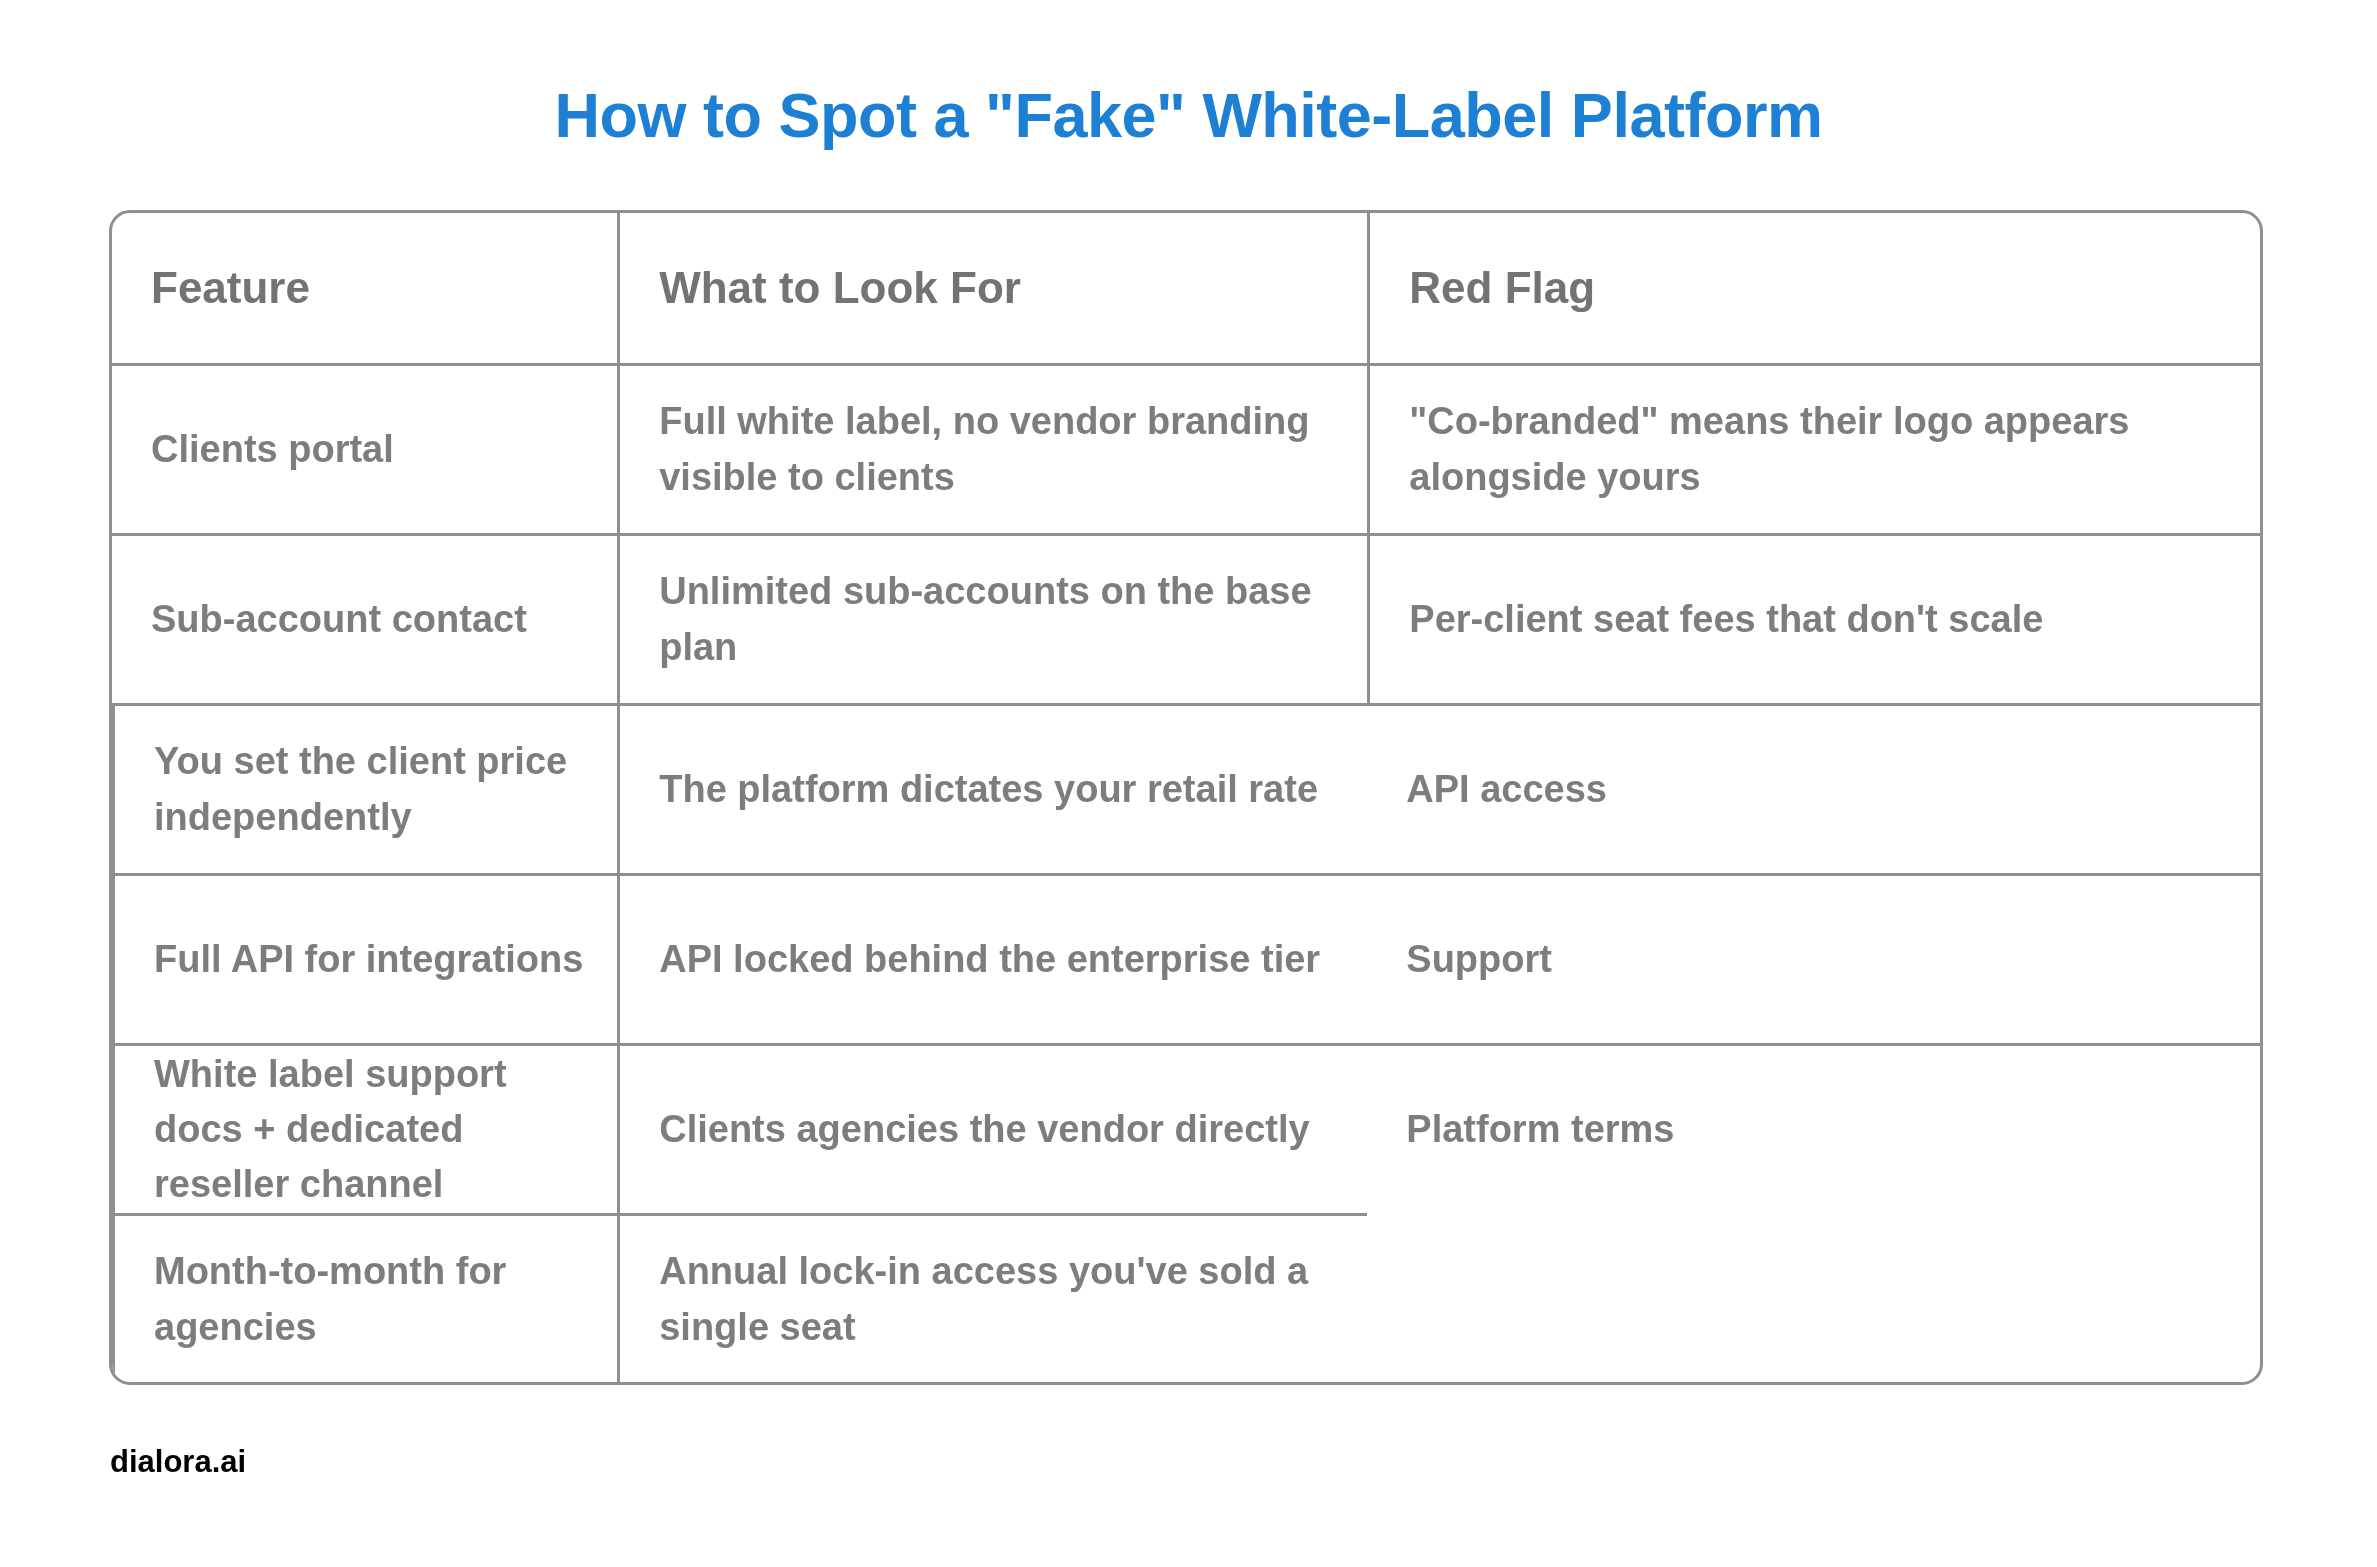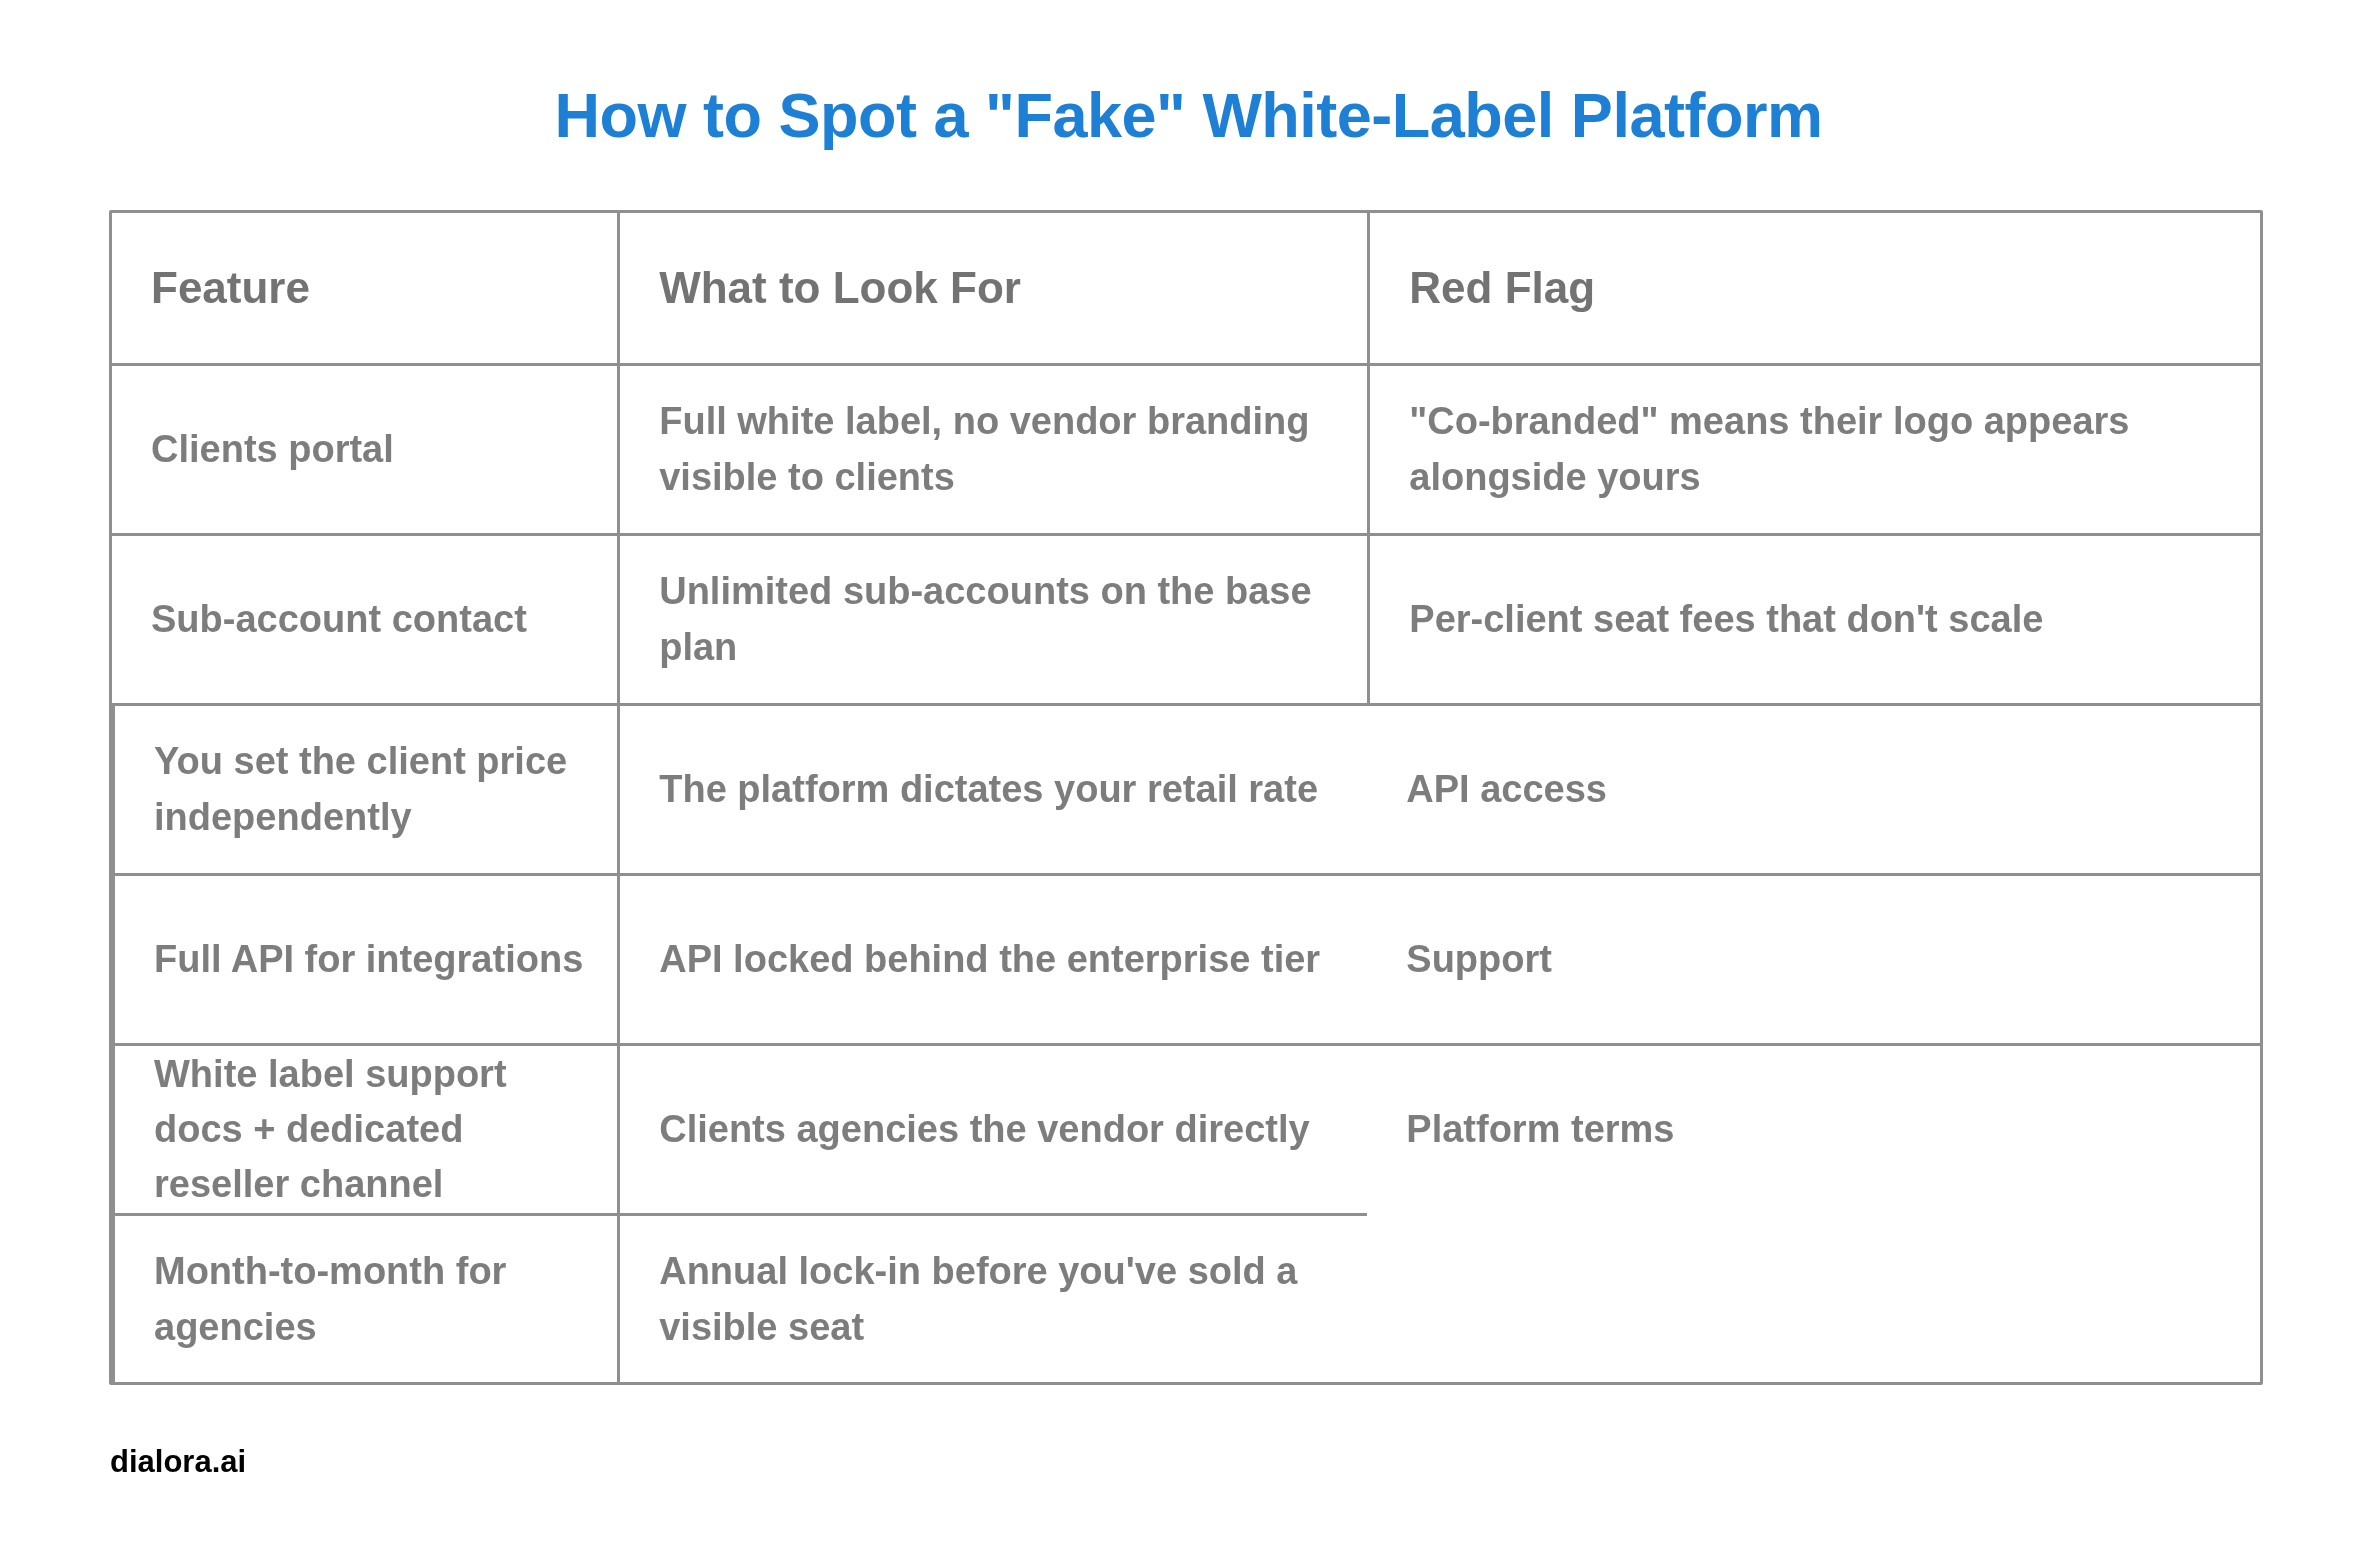--- a/index.html
+++ b/index.html
@@ -28,21 +28,21 @@
     letter-spacing: -0.5px;
     color: #1e80d4;
   }
   .table-wrap {
     position: absolute;
     left: 109px;
     top: 210px;
     width: 2154px;
     height: 1175px;
     border: 3.1px solid #8f8f8f;
-    border-radius: 2px;
+    border-radius: 21px;
     overflow: hidden;
     box-sizing: border-box;
     background: #ffffff;
     display: grid;
     grid-template-columns: 23.52% 34.92% 41.56%;
     grid-template-rows: 150px 170px 170px 170px 170px 170px 170px;
   }
   .cell {
     display: flex;
     align-items: center;
@@ -97,20 +97,20 @@
     <div class="cell first-col">API access</div>
     <div class="cell">Full API for integrations</div>
     <div class="cell">API locked behind the enterprise tier</div>
 
     <div class="cell first-col">Support</div>
     <div class="cell">White label support docs + dedicated reseller channel</div>
     <div class="cell">Clients agencies the vendor directly</div>
 
     <div class="cell first-col">Platform terms</div>
     <div class="cell">Month-to-month for agencies</div>
-    <div class="cell">Annual lock-in before you've sold a visible seat</div>
+    <div class="cell">Annual lock-in access you've sold a single seat</div>
 
   </div>
 
   <div class="footer-brand">dialora.ai</div>
 
 </div>
 
 
 </body></html>

